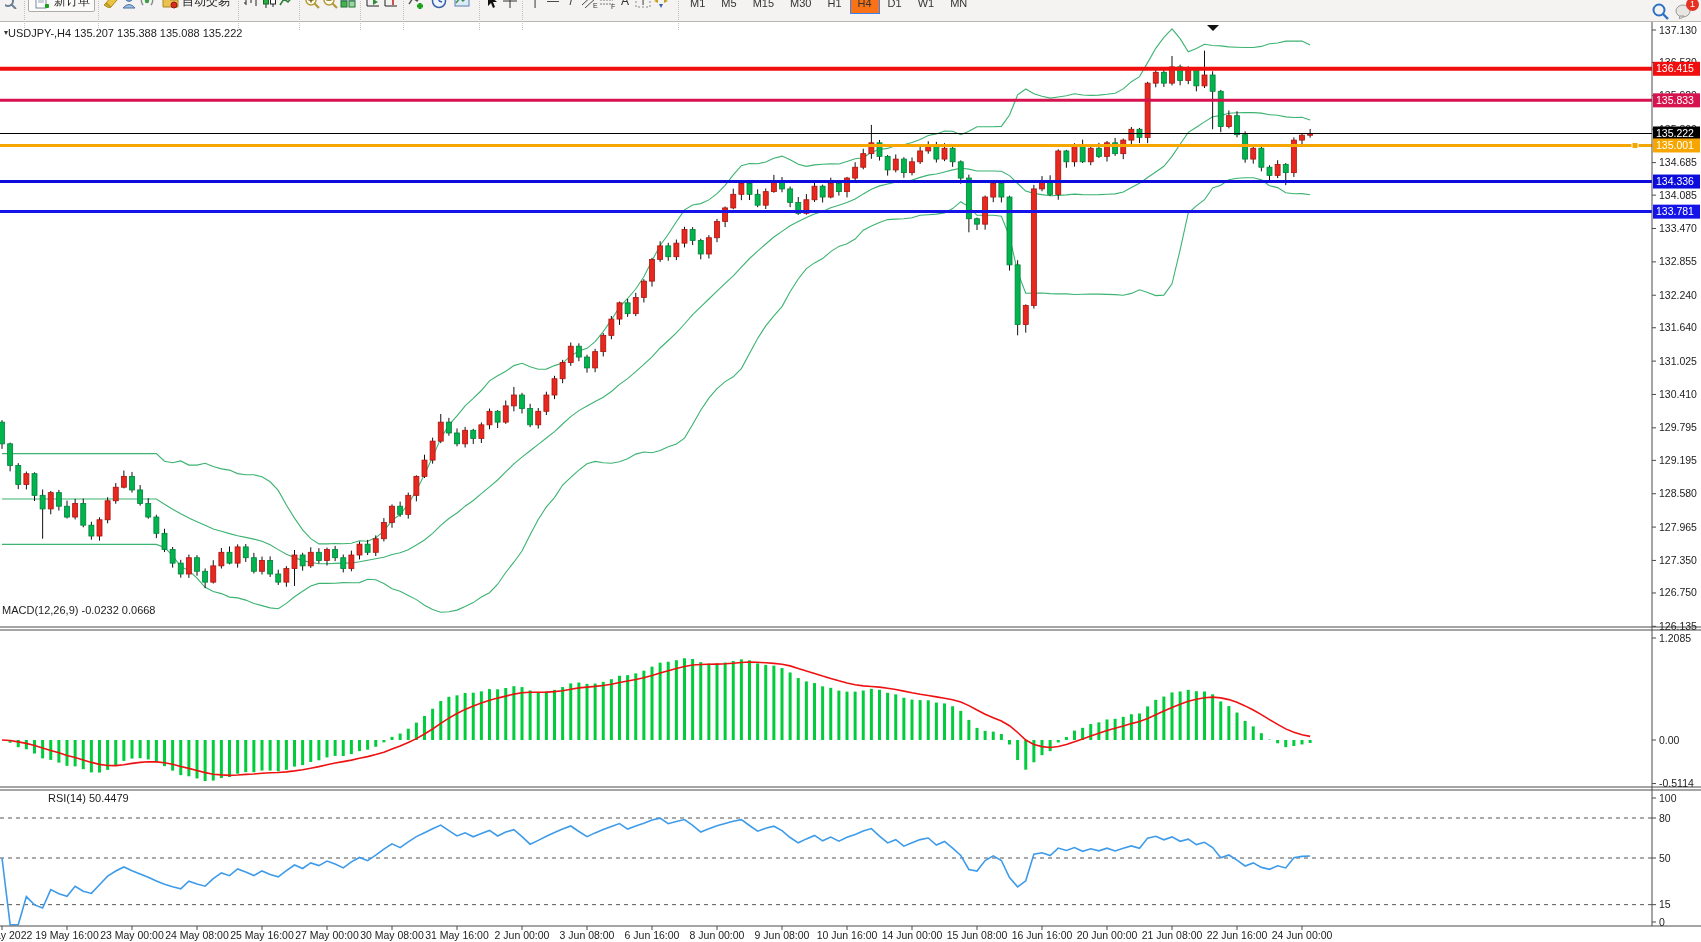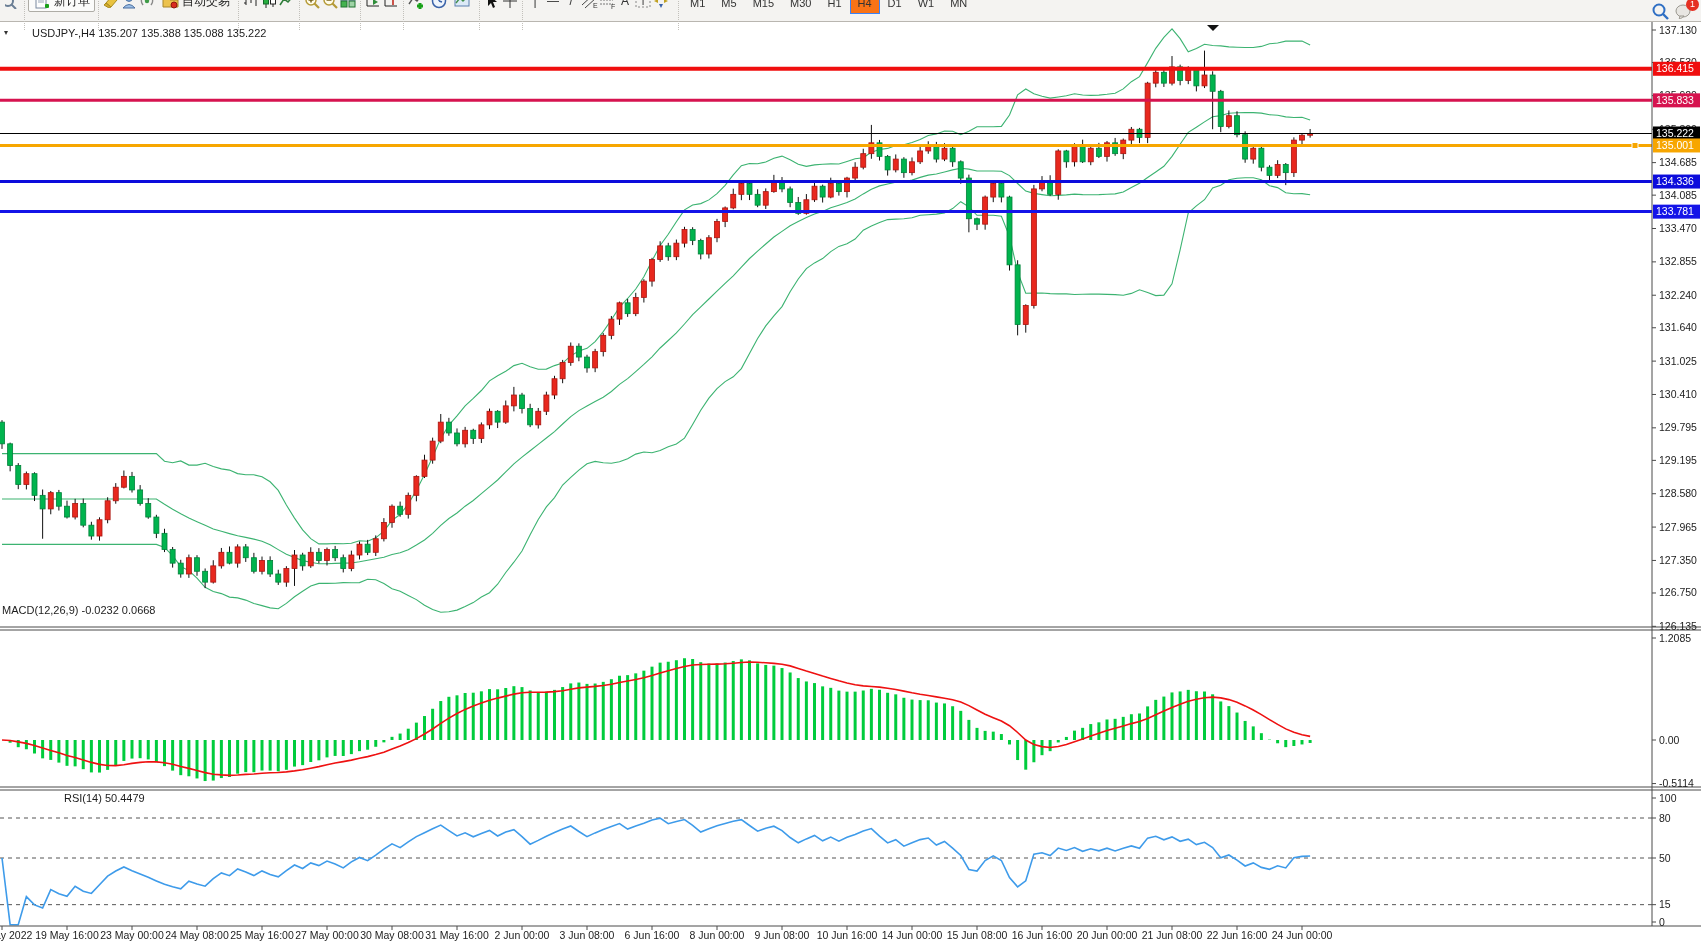--- a/index.html
+++ b/index.html
@@ -28,25 +28,25 @@
   #right-tools { margin-left:auto; display:flex; align-items:center; gap:6px;
                  padding-right:8px; }
   #chat-badge { position:absolute; top:-4px; right:-6px; background:#e53022;
                 color:#fff; border-radius:50%; width:13px; height:13px;
                 font-size:9px; display:flex; align-items:center;
                 justify-content:center; }
 
   
   .ovl { position:absolute; font-size:11px; color:#1c1c1c; z-index:3;
          white-space:nowrap; }
-  #chart-title { left:32px; top:27px; }
+  #chart-title { left:8px; top:27px; }
   #title-arrow { position:absolute; left:4px; top:28px; font-size:8px;
                  color:#333; z-index:3; }
   #macd-label { left:2px; top:604px; }
-  #rsi-label  { left:20px; top:792px;padding-left:44px; }
+  #rsi-label  { left:4px; top:792px;padding-left:44px; }
 
   svg text { font-family:"Liberation Sans", sans-serif; }
 </style>
 </head>
 <body>
 <div id="root">
 
   <div id="toolbar">
     <div class="tgroup">
       <span class="ticon">

